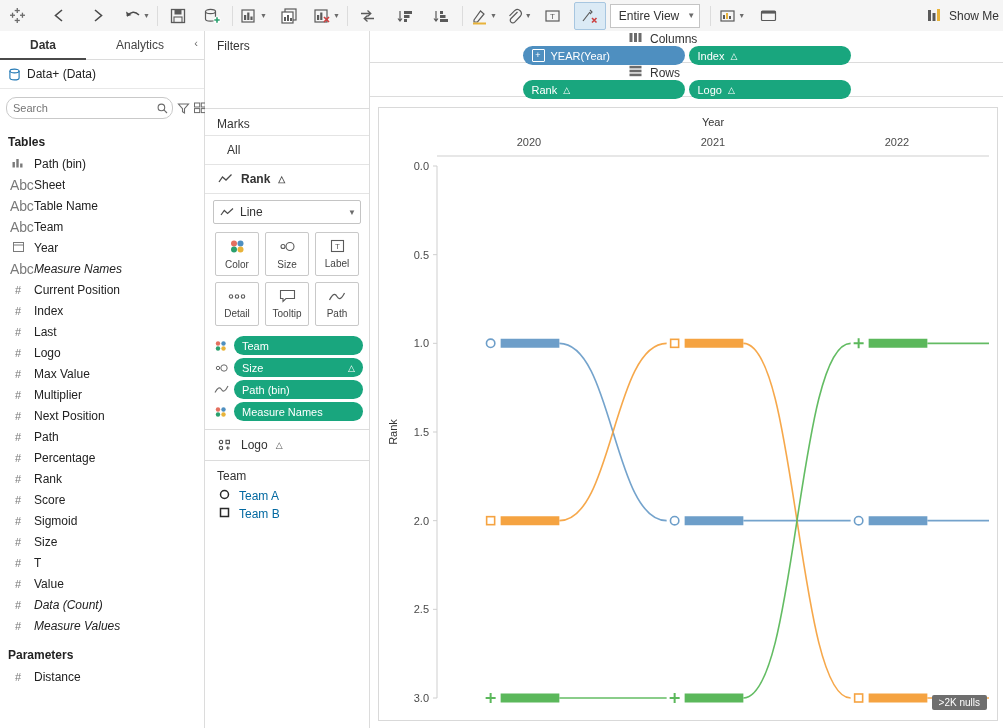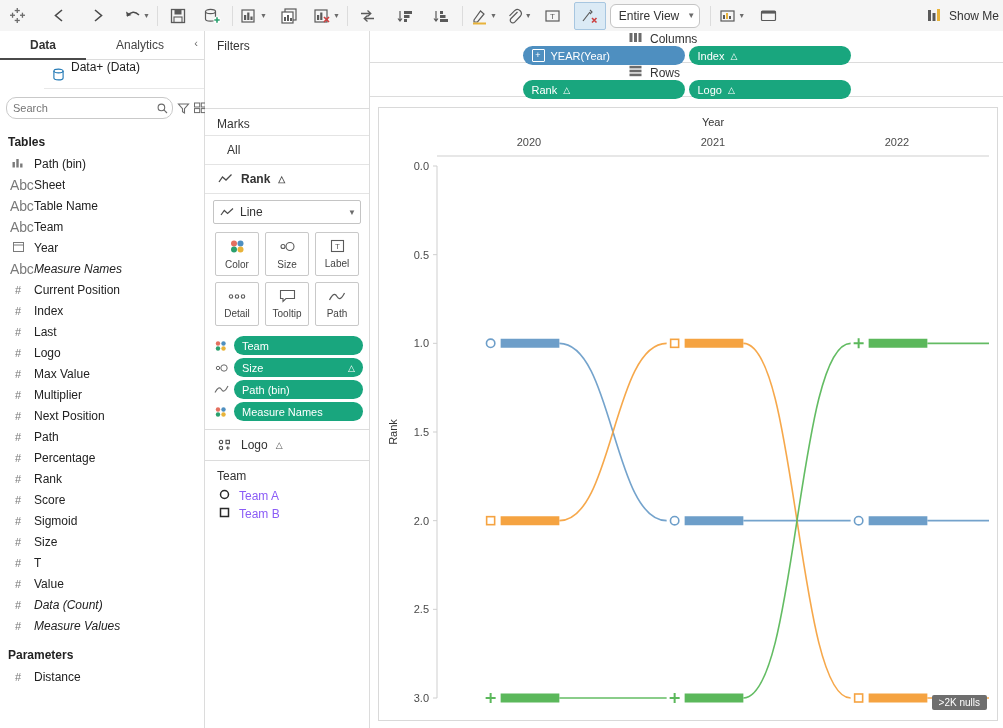--- a/index.html
+++ b/index.html
@@ -21,21 +21,21 @@
   }
   .tb-btn{
     height:26px;min-width:26px;display:flex;align-items:center;justify-content:center;
     color:#5a5a5a;border-radius:2px;cursor:default;padding:0 2px;
   }
   .tb-btn.active{background:#dbeaf5;border:1px solid #a7c6e0;}
   .tb-sep{width:1px;height:20px;background:#dcdcdc;margin:0 5px;}
   .caret{font-size:7px;margin-left:1px;color:#6b6b6b;}
   .tb-logo{width:34px;display:flex;align-items:center;justify-content:center;}
   .view-select{
-    height:22px;border:1px solid #c4c4c4;background:#fff;border-radius:6px;
+    height:22px;border:1px solid #c4c4c4;background:#fff;border-radius:0;
     display:flex;align-items:center;padding:0 4px 0 8px;font-size:12px;color:#333;
     margin-left:4px;
   }
   .view-select .caret{font-size:8px;margin-left:8px;}
   .showme{
     margin-left:auto;margin-right:4px;display:flex;align-items:center;
     font-size:12px;color:#333;gap:5px;
   }
 
   
@@ -47,22 +47,22 @@
   .left-tab{
     flex:0 0 auto;display:flex;align-items:center;justify-content:flex-start;
     font-size:12px;color:#333;padding:0 30px;height:27px;
   }
   .left-tab.sel{font-weight:bold;border-bottom:2px solid #4a4a4a;}
   .left-tab.alt{color:#444;}
   .collapse-ic{
     position:absolute;right:6px;top:6px;color:#6b6b6b;font-size:11px;
   }
   .ds-row{
-    height:28px;display:flex;gap:6px;padding:0 8px;
-    border-bottom:1px solid #e8e8e8;font-size:12px;color:#222;margin-left:44px;
+    height:28px;display:flex;align-items:center;gap:6px;padding:0 8px;
+    border-bottom:1px solid #e8e8e8;font-size:12px;color:#222;
   }
   .search-row{
     height:30px;display:flex;align-items:center;gap:4px;padding:4px 6px 4px 6px;
   }
   .search-box{
     flex:1;height:20px;border:1px solid #c9c9c9;background:#fff;border-radius:10px;
     display:flex;align-items:center;padding:0 4px;
   }
   .search-box input{
     border:0;outline:0;flex:1;font-size:11px;color:#888;font-family:inherit;background:transparent;
@@ -111,21 +111,21 @@
   .pill-list{padding:2px 6px 8px 8px;display:flex;flex-direction:column;gap:3px;}
   .pill-row{display:flex;align-items:center;gap:5px;}
   .pill-ic{width:16px;color:#6b6b6b;display:flex;align-items:center;justify-content:center;font-size:11px;}
   .pill{
     flex:1;height:19px;border-radius:10px;background:#19a67e;color:#fff;
     display:flex;align-items:center;padding:0 8px;font-size:11px;
   }
   .pill .tri{margin-left:auto;color:#fff;font-size:9px;}
   .legend-hdr{font-size:12px;color:#333;padding:8px 10px 4px 12px;}
   .legend-item{
-    display:flex;align-items:flex-end;gap:8px;padding:2px 12px;font-size:12px;color:#8b5cf6;
+    display:flex;align-items:flex-end;gap:8px;padding:2px 12px;font-size:12px;color:#0369a1;
   }
   .legend-gl{width:14px;text-align:center;color:#2a2a2a;font-size:12px;}
 
   
   .shelf{
     position:absolute;left:370px;height:31px;display:flex;align-items:center;
     background:#fff;border-bottom:1px solid #dcdcdc;flex-direction:column;
   }
   .shelf-label{
     width:125px;display:flex;align-items:center;gap:8px;font-size:12px;color:#333;padding-left:10px;

